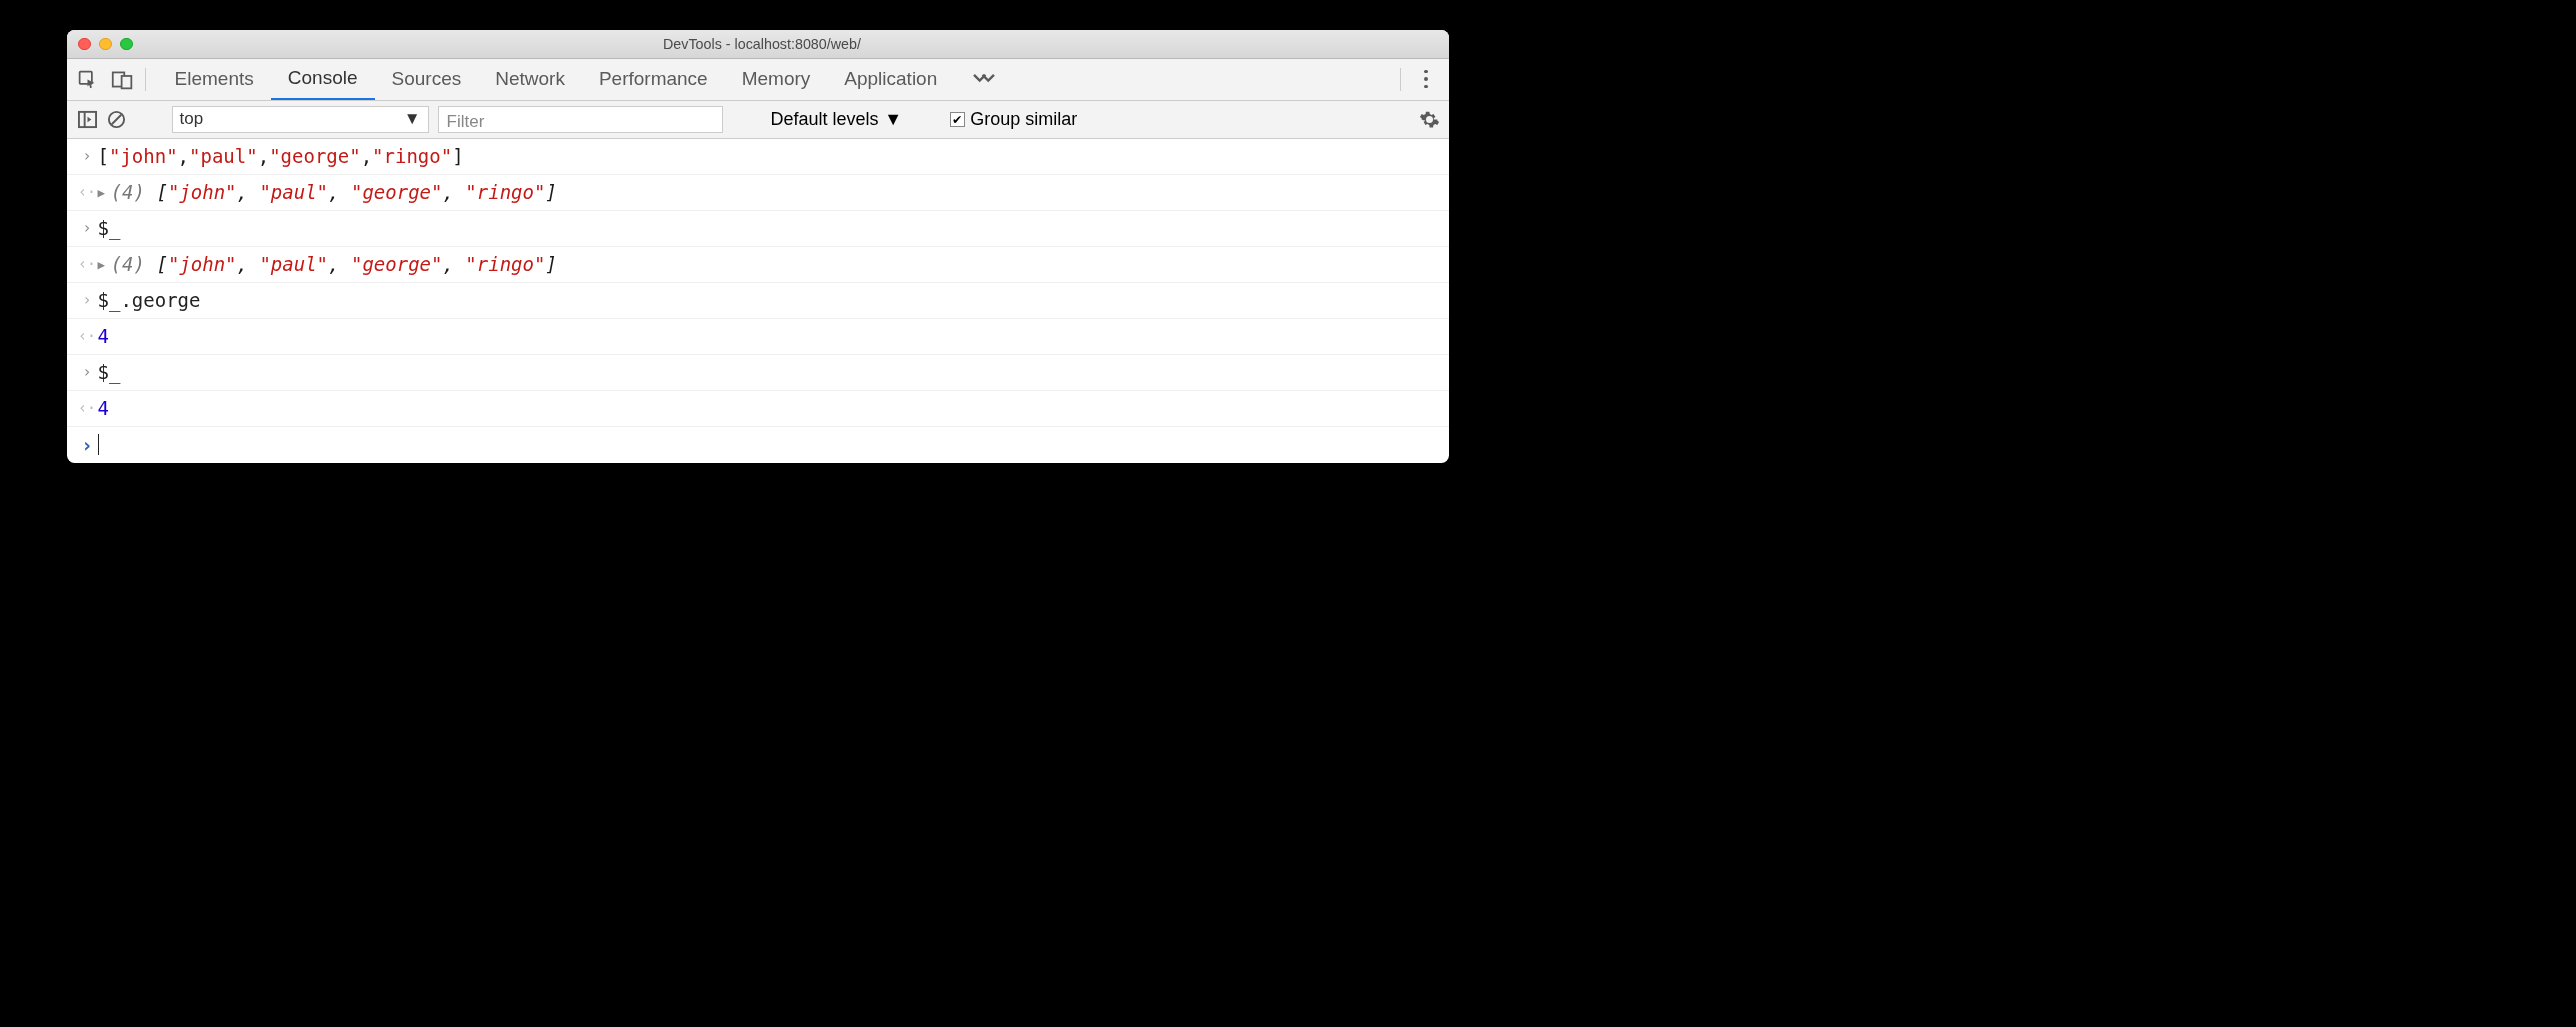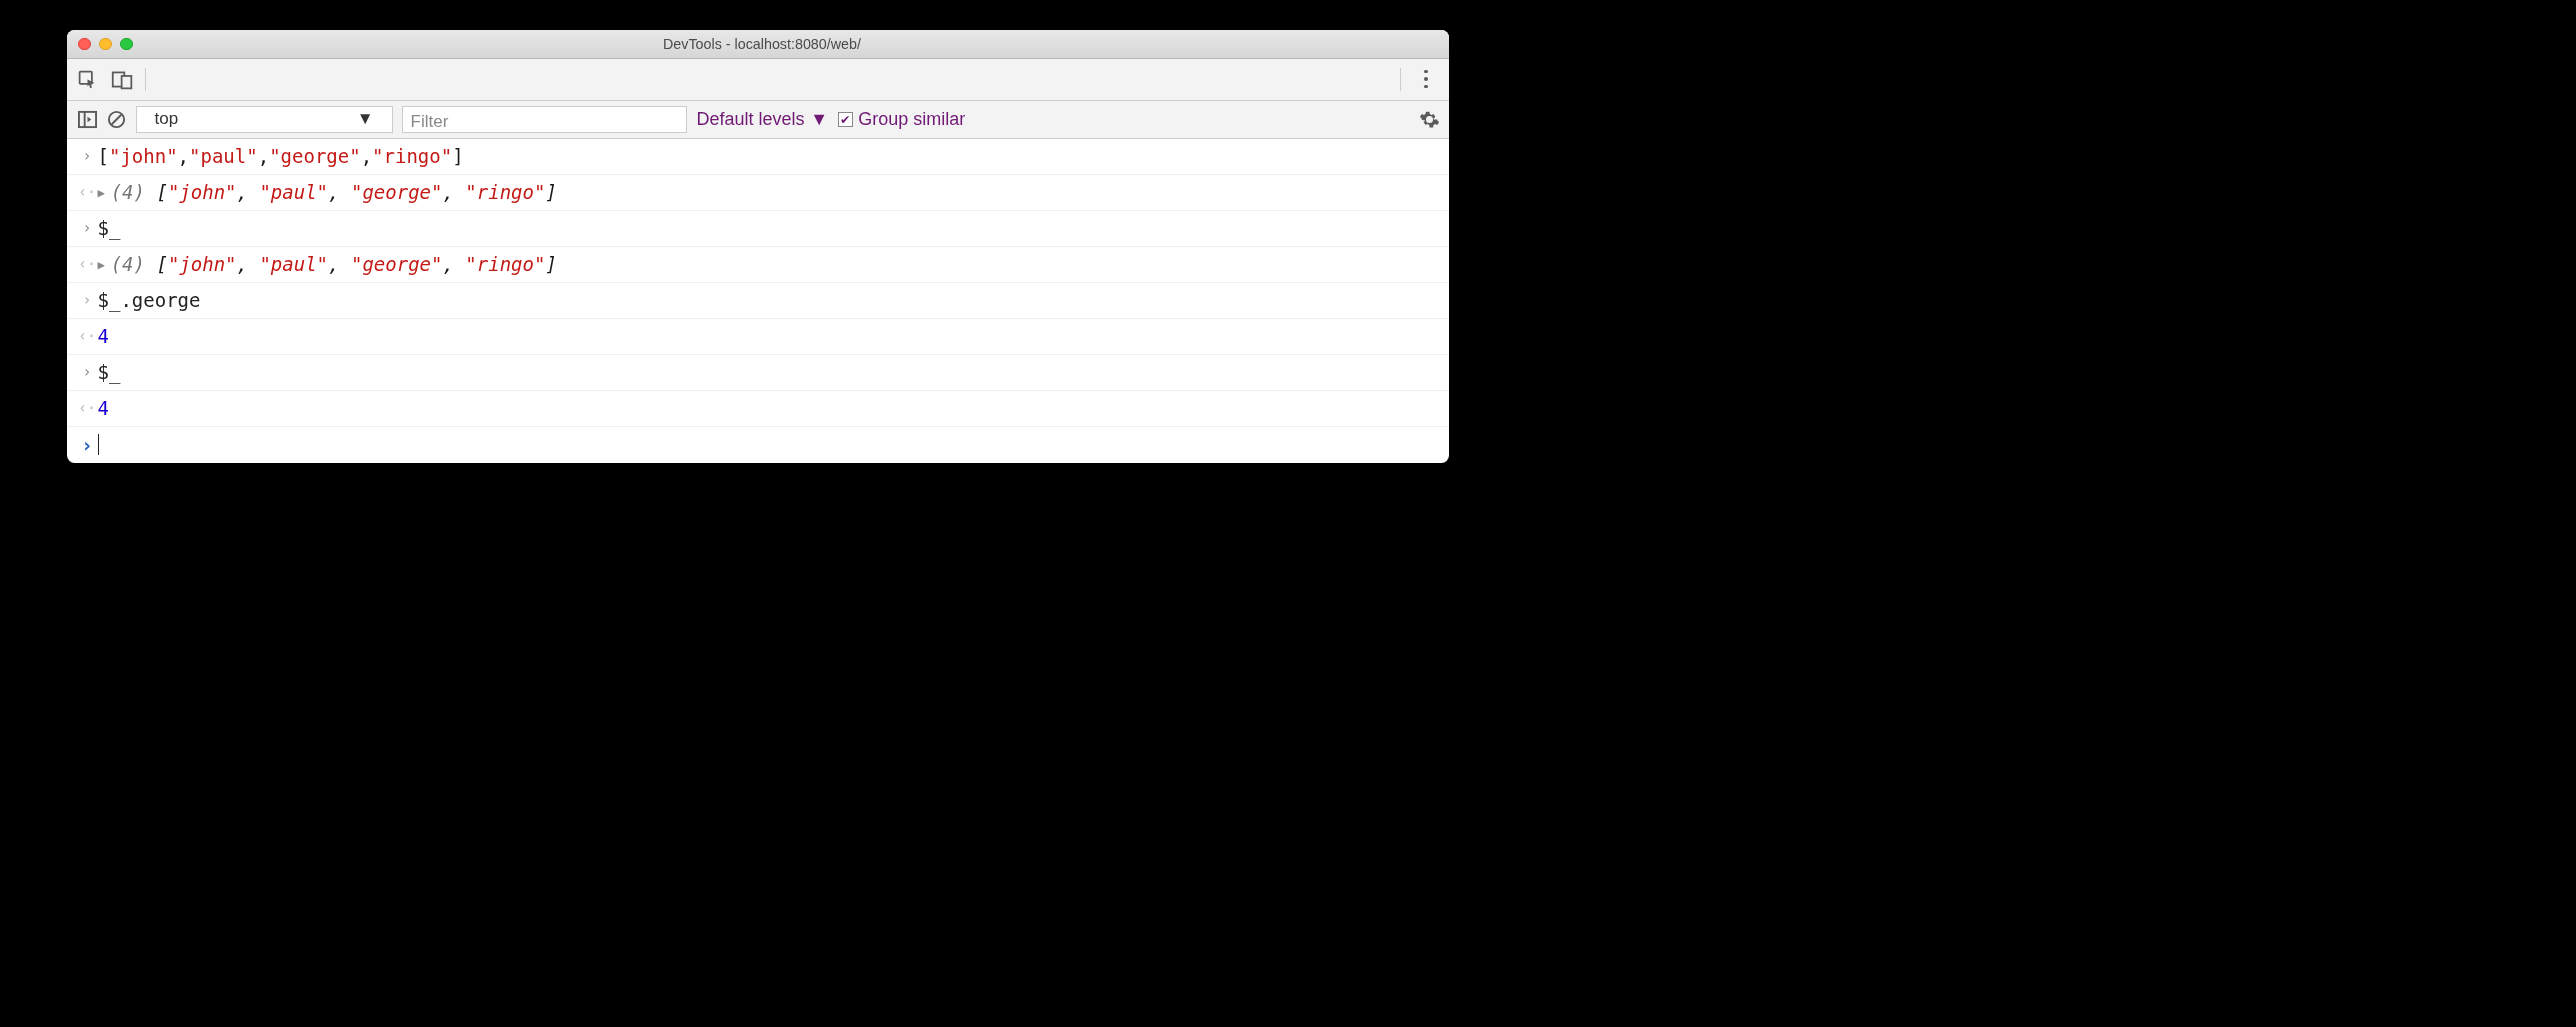--- a/index.html
+++ b/index.html
@@ -73,29 +73,29 @@
       background:#f3f3f3;
       border-bottom:1px solid #ccc;
       display:flex; align-items:center;
       padding:0 9.5px; gap:9.5px;
       font-size:18px; color:#5a5a5a;
     }
     .ctx-select {
       width:257px; height:27px;
       border:1px solid #ccc; background:#fff;
       display:flex; align-items:center; justify-content:space-between;
-      padding:0 18px; font-size:17px; color:#333;
+      padding:0 7px; font-size:17px; color:#333;margin-left:36px;
     }
     .filter {
       width:285px; height:27px;
       border:1px solid #ccc; background:#fff;
       padding:0 7.6px; font-size:17px; color:#888;
       display:flex; align-items:flex-end;
     }
-    .levels { display:flex; align-items:center; gap:5.7px; color:#701a75; font-size:18px;}
+    .levels { display:flex; align-items:center; gap:5.7px; color:#000000; font-size:18px;margin-left:38px;}
     .chk { width:15px; height:15px; border:1px solid #888; display:inline-flex; align-items:center; justify-content:center; font-size:12.4px; background:#fff;}
     .gear { margin-left:auto; }
     .console { font-family: Menlo, Consolas, monospace; font-size:19px; }
     .row {
       display:flex; align-items:center;
       padding:3.8px 9.5px;
       border-bottom:1px solid #eee;
       min-height:36px;
     }
     .gutter { width:21px; color:#888; font-size:15px; text-align:center; flex-shrink:0;}
@@ -136,20 +136,35 @@
         </svg>
       </span>
       <span>
         <svg width="23" height="21" viewBox="0 0 26 22" fill="none" stroke="#5a5a5a" stroke-width="2">
           <rect x="2" y="3" width="13" height="16"></rect>
           <rect x="12" y="7" width="11" height="14" fill="#f3f3f3"></rect>
         </svg>
       </span>
     </div>
     <div class="tb-divider"></div>
+    <div class="tabs">
+      <div class="tab">Elements</div>
+      <div class="tab active">Console</div>
+      <div class="tab">Sources</div>
+      <div class="tab">Network</div>
+      <div class="tab">Performance</div>
+      <div class="tab">Memory</div>
+      <div class="tab">Application</div>
+      <div class="tab">
+        <svg width="25" height="13.3" viewBox="0 0 26 14" fill="none" stroke="#5a5a5a" stroke-width="2.5">
+          <path d="M3 3 L9 9 L15 3"></path>
+            <path d="M12 3 L18 9 L24 3"></path>
+        </svg>
+      </div>
+    </div>
     <div class="tb-spacer"></div>
     <div class="tb-divider"></div>
     <div class="kebab">
       <span></span>
         <span></span>
         <span></span>
     </div>
   </div>
 
   <div class="subbar">

